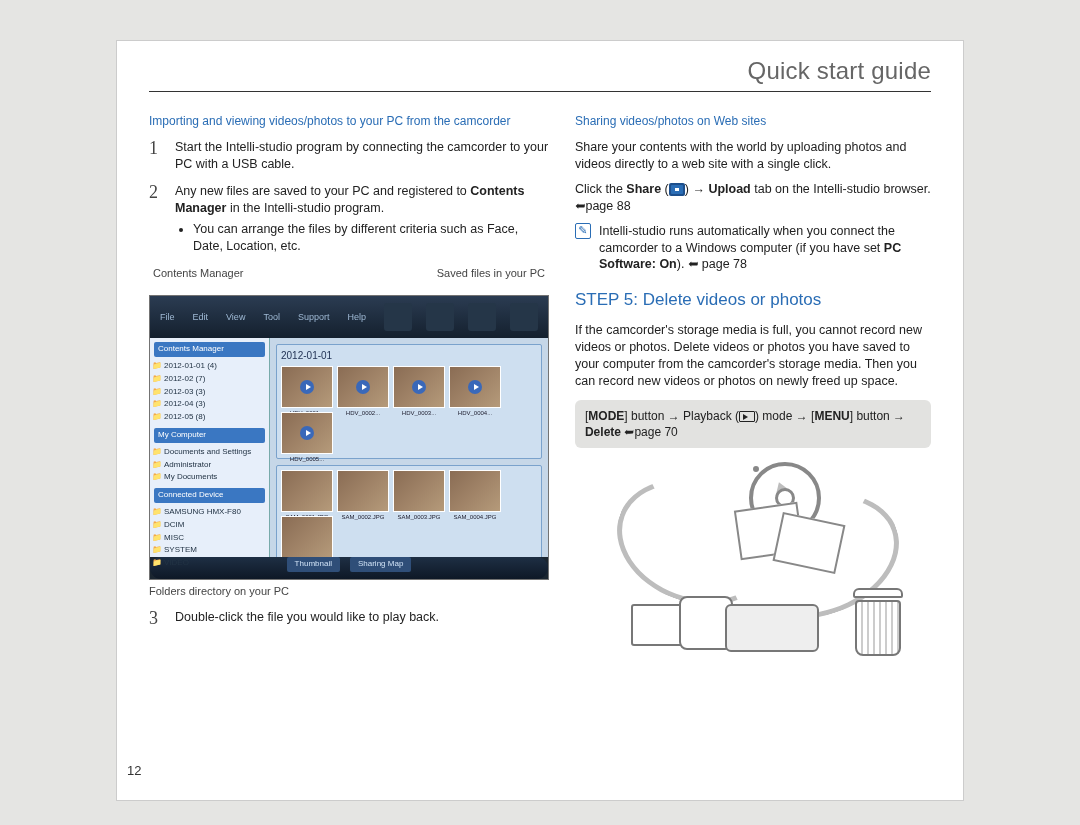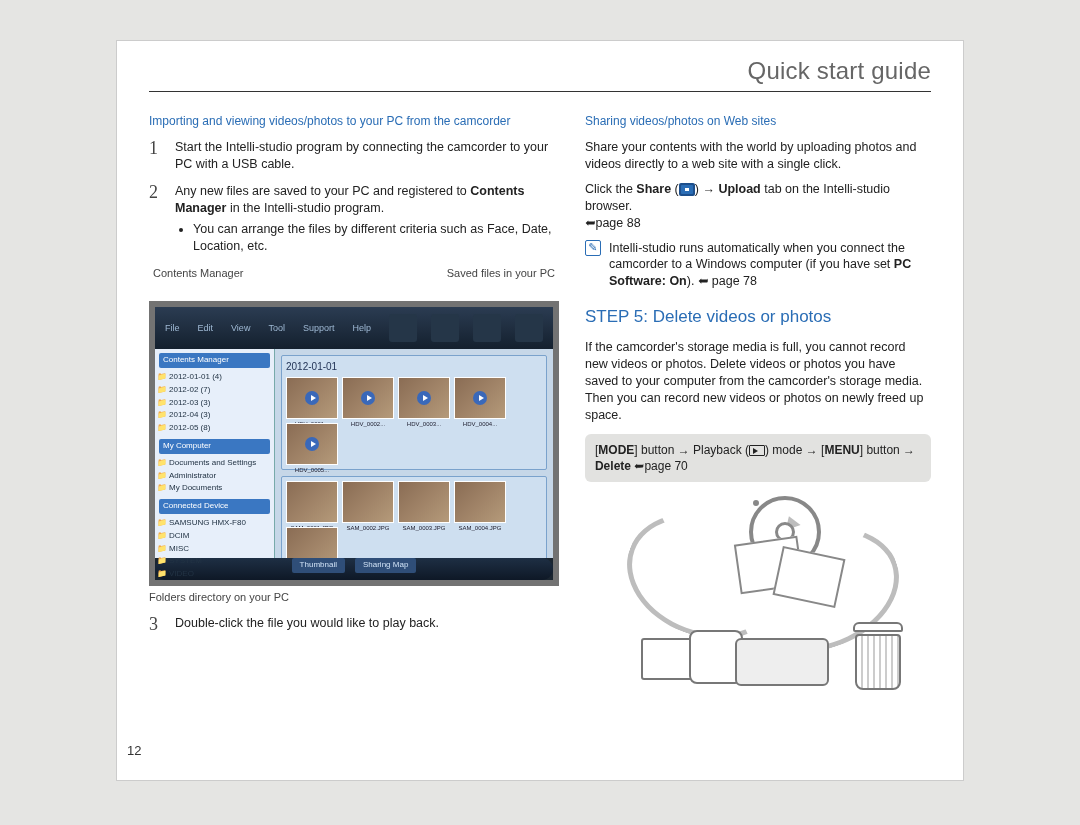--- a/index.html
+++ b/index.html
@@ -1,19 +1,19 @@
 <!DOCTYPE html>
 <html><head>
 <meta charset="utf-8">
 <style>
   * { box-sizing: border-box; margin: 0; padding: 0; }
   html, body { background: #e5e5e3; font-family: Arial, Helvetica, sans-serif; color: #222; }
   .sheet {
     width: 952px; height: 825px; margin: 0 auto; background: #e5e5e3; position: relative;
-    padding: 40px 52px 44px 52px;
+    padding: 40px 52px 24px 52px;
   }
   .page {
     width: 100%; height: 100%; background: #fff; border: 1px solid #ccc;
     position: relative;
   }
   .hdr {
     position: absolute; top: 16px; left: 32px; right: 32px;
     border-bottom: 1px solid #333; padding-bottom: 6px; text-align: right;
   }
   .hdr .title { font-size: 24px; color: #666; font-weight: 300; letter-spacing: .2px; }
@@ -23,21 +23,21 @@
   .h-blue.big { font-size: 17px; margin-top: 16px; }
   ol.steps { list-style: none; padding: 0; margin: 0; }
   ol.steps > li { display: flex; gap: 12px; margin-bottom: 10px; }
   ol.steps .num { font-size: 18px; color: #444; font-weight: 300; width: 14px; flex-shrink: 0; line-height: 1.1; font-family: "Times New Roman", serif; }
   ol.steps .body { flex: 1; }
   ol.steps ul { list-style: disc; padding-left: 18px; margin-top: 4px; }
   ol.steps ul li { margin-bottom: 2px; }
   .bold { font-weight: bold; }
   .labels-row { display: flex; justify-content: space-between; font-size: 11px; color: #444; margin-top: 6px; padding: 0 4px; }
   .screenshot-box {
-    width: 100%; height: 285px; background: #1a2530; border: 6px solid #737373; margin-top: 20px;
+    width: 100%; height: 285px; background: #1a2530; border: 1px solid #737373; margin-top: 14px;
     position: relative; overflow: hidden;
   }
   .sb-top { height: 42px; background: linear-gradient(#2b3c52,#14202e); display:flex; align-items:center; gap:18px; padding:0 10px; }
   .sb-top .mi { color:#9fb9d4; font-size:9px; }
   .sb-top .tabs { margin-left:auto; display:flex; gap:14px; }
   .sb-top .tabs .t { width:28px; height:28px; background:#253648; border-radius:3px; }
   .sb-body { display:flex; height: calc(100% - 42px - 22px); }
   .sb-side { width: 120px; background:#e7effa; border-right:1px solid #7aa; font-size:8px; color:#234; padding:4px; }
   .sb-side .sec-h { background:#3a77c2; color:#fff; padding:2px 4px; border-radius:2px; margin-bottom:3px; font-size:8px; }
   .sb-side .folder { padding:1px 2px 1px 10px; position:relative; }

